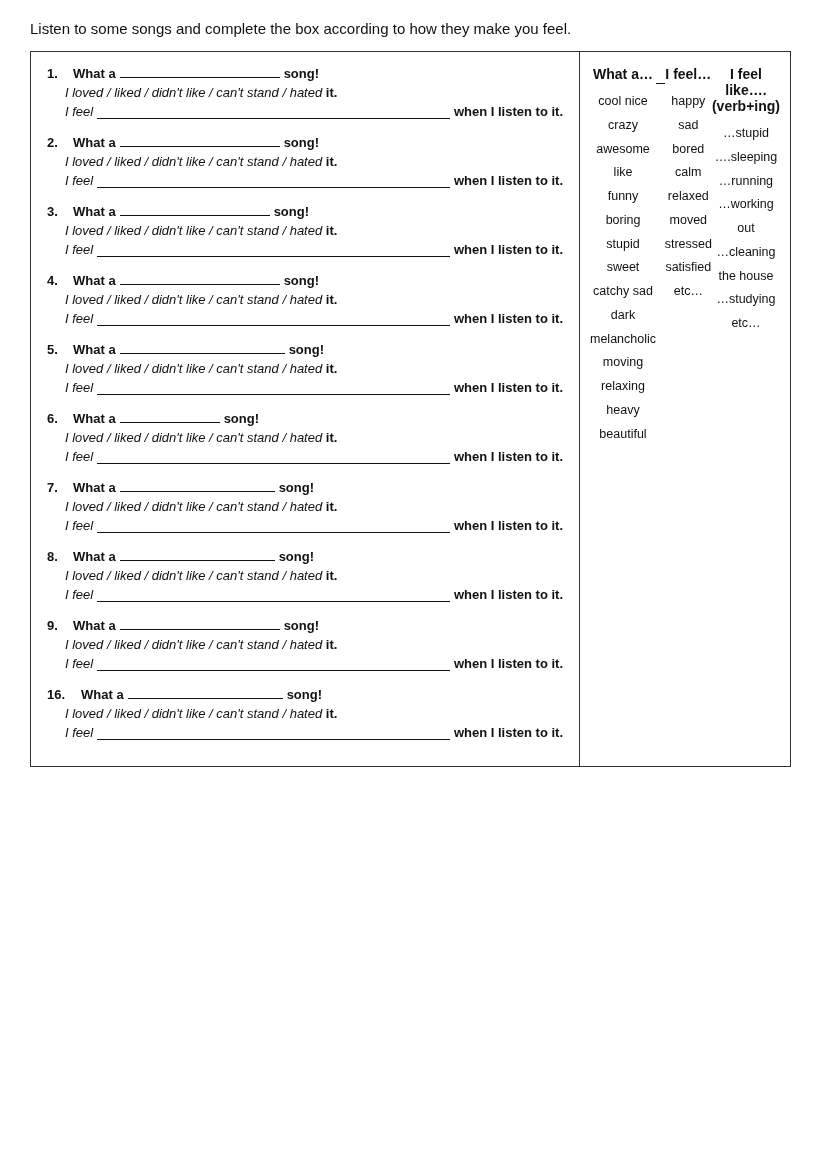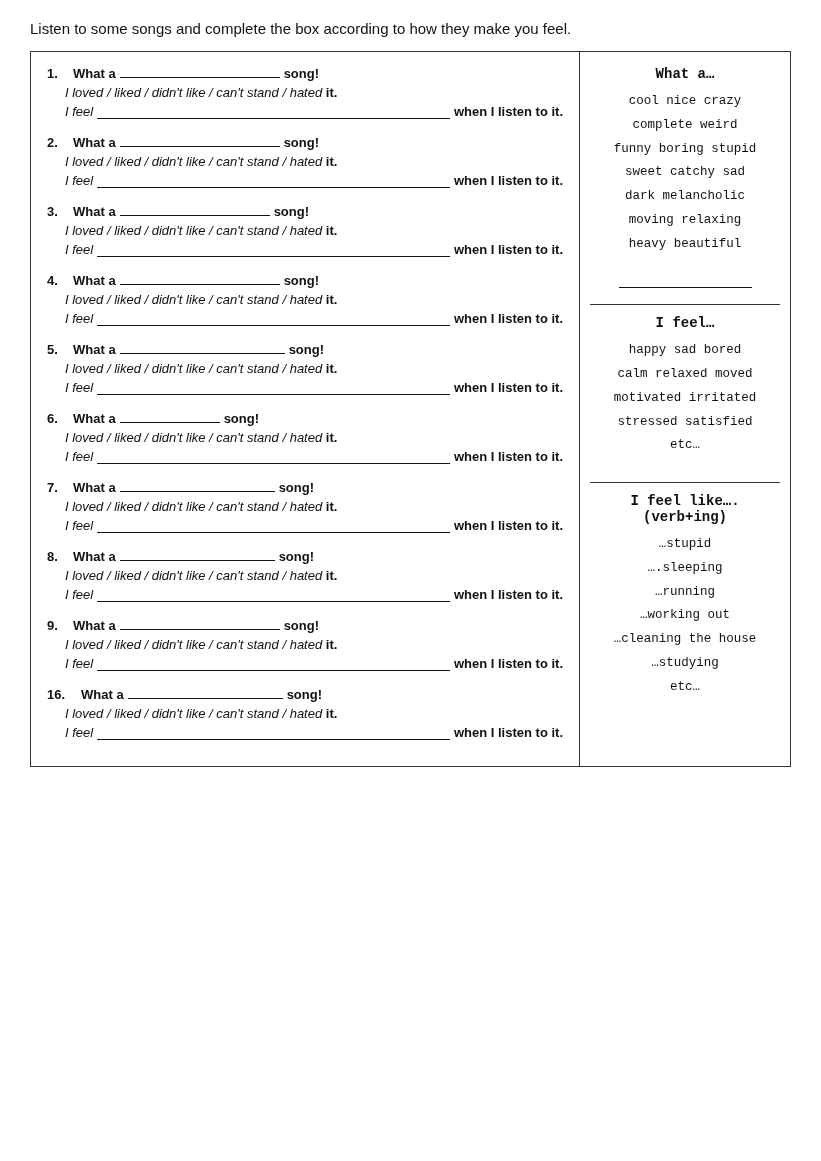--- a/index.html
+++ b/index.html
@@ -23,23 +23,22 @@
     }
     .left-panel {
       flex: 1;
       padding: 12px 16px;
       border-right: 1.5px solid #333;
     }
     .right-panel {
       width: 210px;
       padding: 14px 10px;
       display: flex;
-      flex-direction: column;
+      flex-direction: row;
       gap: 0;
-      font-family: Liberation Mono, monospace;
     }
     .question-block {
       margin-bottom: 14px;
     }
     .question-line {
       display: flex;
       align-items: baseline;
       gap: 4px;
       margin-bottom: 4px;
       flex-wrap: wrap;
@@ -281,36 +280,35 @@
           <span class="feel-suffix">when I listen to it.</span>
         </div>
       </div>
     </div>
 
   <div class="right-panel">
     <div class="right-section">
       <div class="right-title">What a…</div>
       <div class="right-words">
           <div>cool  nice  crazy</div>
-          <div>complete  weird</div>
+          <div>awesome  like</div>
           <div>funny  boring  stupid</div>
           <div>sweet  catchy  sad</div>
           <div>dark  melancholic</div>
           <div>moving  relaxing</div>
           <div>heavy  beautiful</div>
         </div>
     </div>
     <div class="right-blank-line"></div>
     <hr class="right-divider">
     <div class="right-section">
       <div class="right-title">I feel…</div>
       <div class="right-feel-words">
           <div>happy  sad  bored</div>
           <div>calm  relaxed  moved</div>
-          <div>motivated  irritated</div>
           <div>stressed  satisfied</div>
           <div>etc…</div>
         </div>
     </div>
     <hr class="right-divider">
     <div class="right-section">
       <div class="right-title">I feel like….(verb+ing)</div>
       <div class="right-like-words">
           <div>…stupid</div>
           <div>….sleeping</div>

